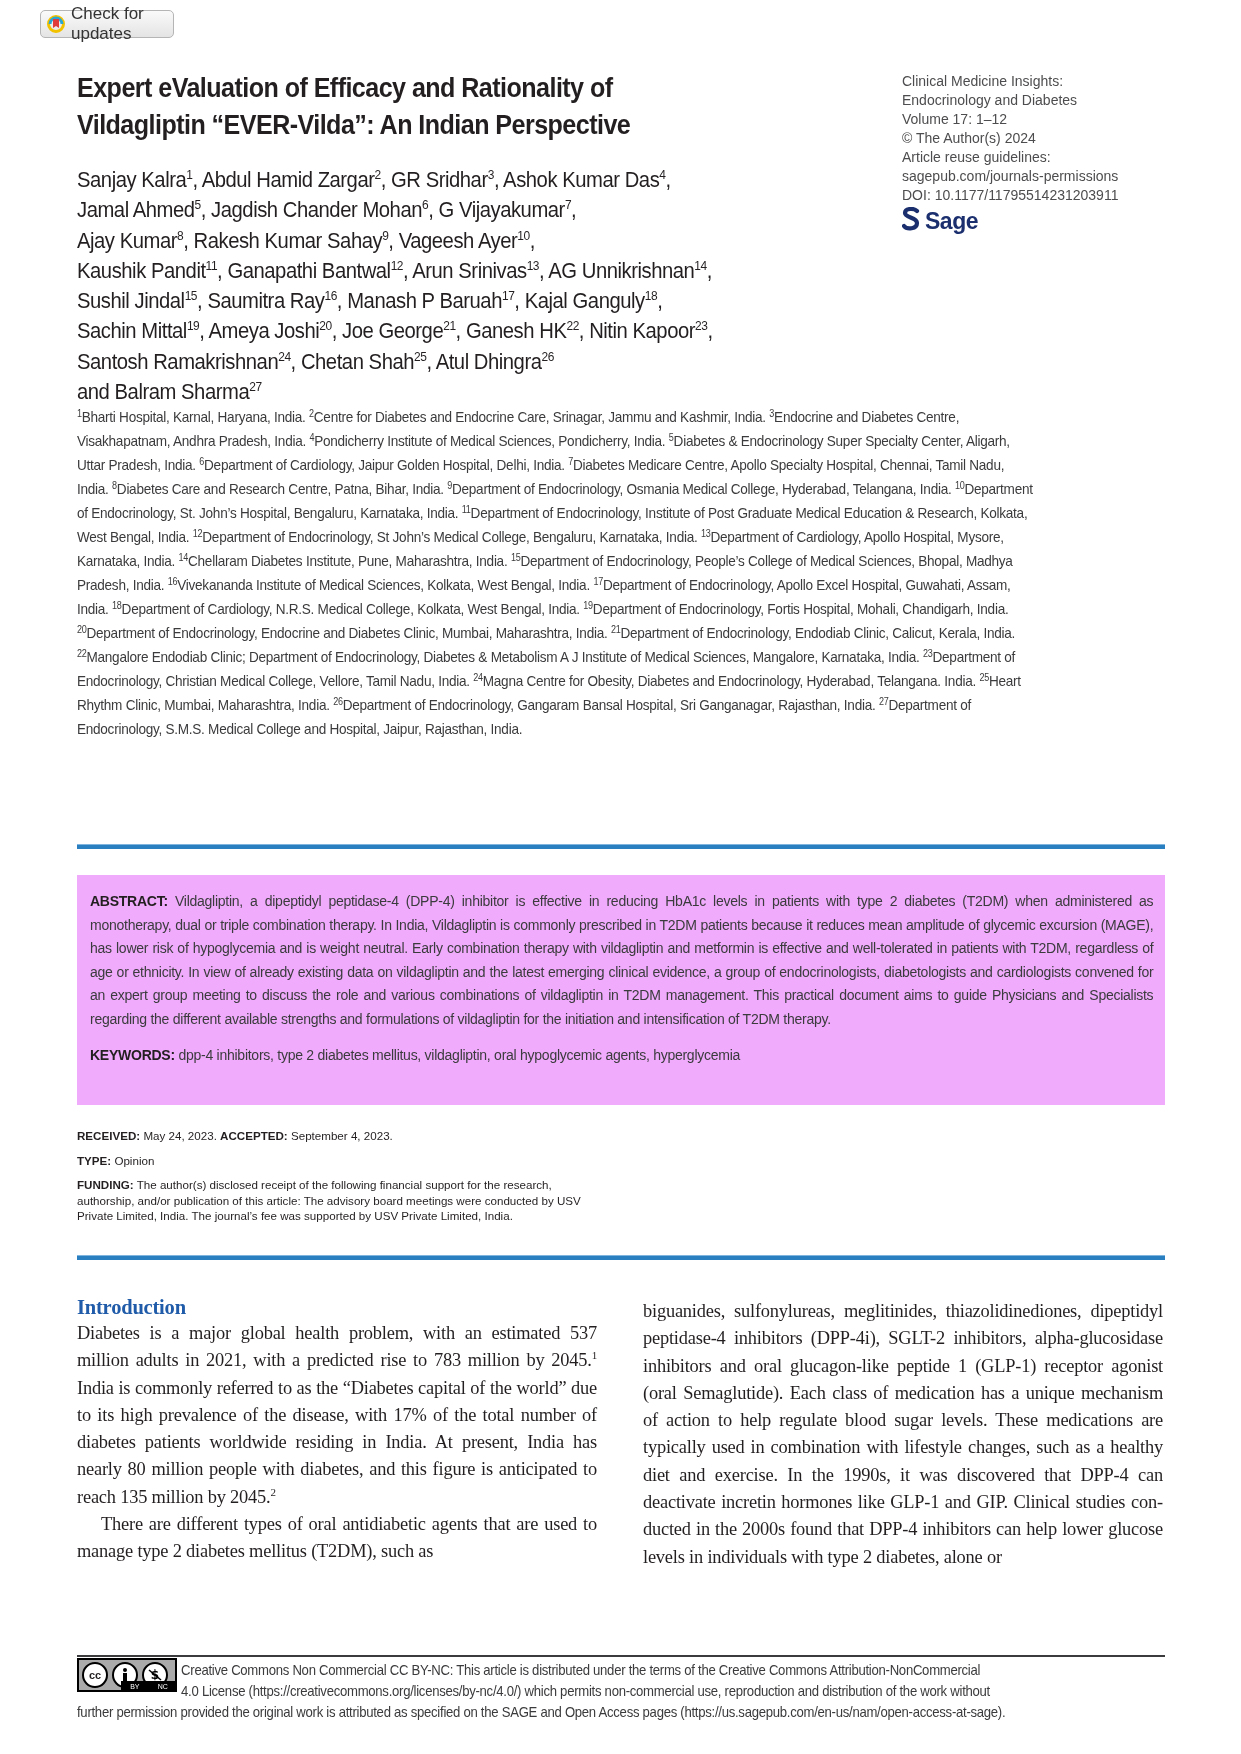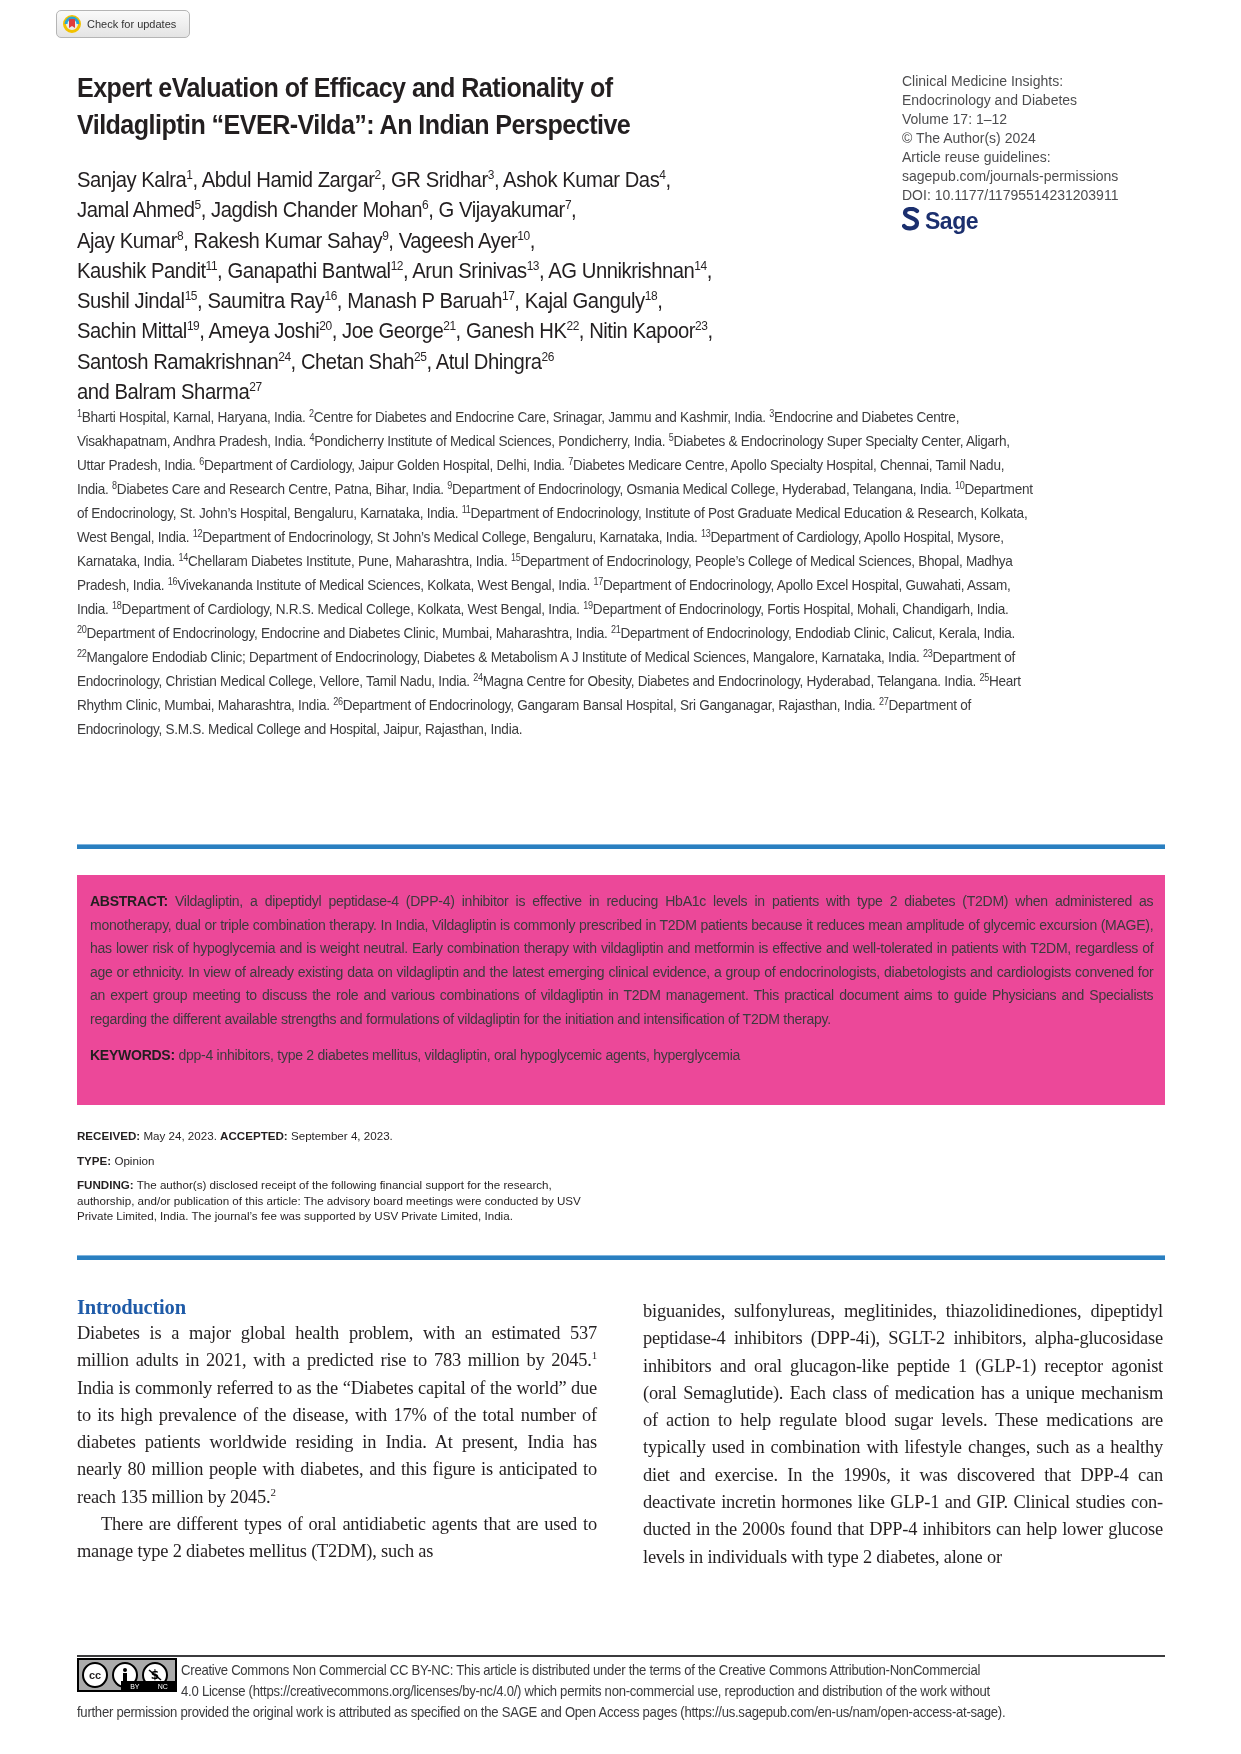--- a/index.html
+++ b/index.html
@@ -1,24 +1,24 @@
 <!DOCTYPE html>
 <html><head>
 <meta charset="utf-8">
 <style>
   * { box-sizing: border-box; margin: 0; padding: 0; }
   html, body { width: 1241px; height: 1754px; background: #ffffff; overflow: hidden; }
   body { position: relative; font-family: "Liberation Sans", sans-serif; color: #231f20; }
 
   .check-updates {
-    position: absolute; left: 56px; top: 10px; width: 134px; height: 28px;
+    position: absolute; left: 40px; top: 10px; width: 134px; height: 28px;
     border: 1px solid #b5b5b5; border-radius: 5px;
     background: linear-gradient(#fafafa, #e4e4e4);
     display: flex; align-items: center; gap: 6px; padding-left: 6px;
-    font-size: 11px; color: #333; cursor: pointer;
+    font-size: 17px; color: #333; cursor: pointer;
   }
   .check-updates .cu-icon { width: 18px; height: 18px; position: relative; }
 
   .title {
     position: absolute; left: 77px; top: 70px; width: 760px;
     font-family: "Liberation Sans", sans-serif; font-weight: bold;
     font-size: 27px; line-height: 37px; letter-spacing: -0.6px; transform: scaleX(0.93);
     transform-origin: left top; color: #231f20;
   }
 
@@ -40,21 +40,21 @@
     position: absolute; left: 77px; top: 405px; width: 1060px;
     font-size: 15px; line-height: 24px; color: #3b3b3d; letter-spacing: -0.3px;
     transform: scaleX(0.905); transform-origin: left top;
   }
   .affiliations sup { font-size: 10px; vertical-align: 5px; line-height: 0; }
 
   .rule-blue { position: absolute; left: 77px; width: 1088px; height: 5px; background: #2a7fc0; border-top: 1px solid #7fb4de; }
 
   .abstract-box {
     position: absolute; left: 77px; top: 875px; width: 1088px; height: 230px;
-    background: #ec4899; padding: 14px 13px 0 13px;
+    background: #f0abfc; padding: 14px 13px 0 13px;
   }
   .abstract-text {
     font-size: 15.5px; line-height: 23.6px; color: #3b3b3d; text-align: justify; letter-spacing: -0.3px;
     width: 1175px; transform: scaleX(0.905); transform-origin: left top;
   }
   .abstract-text b { color: #231f20; }
   .keywords { margin-top: 12px; }
 
   .meta-left { position: absolute; left: 77px; top: 1128px; width: 520px; font-size: 11.6px; line-height: 15.5px; color: #231f20; }
   .meta-right { position: absolute; left: 643px; top: 1128px; width: 520px; font-size: 11.6px; line-height: 15.5px; color: #231f20; }

